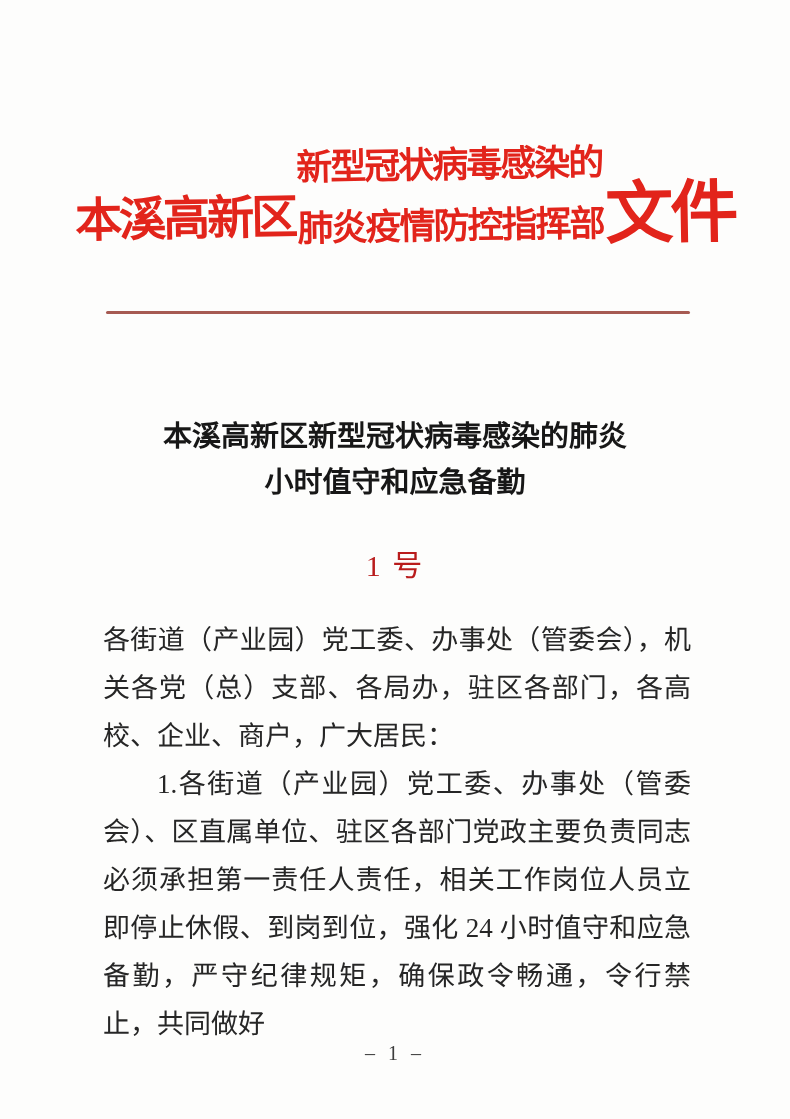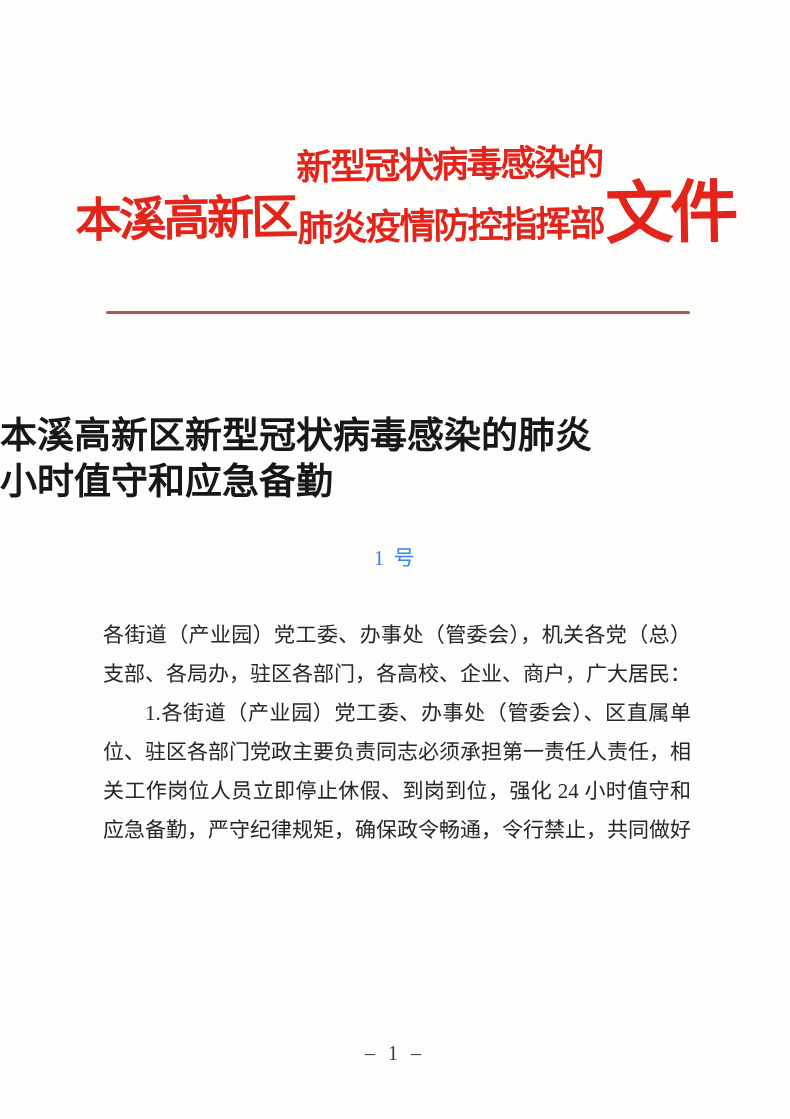--- a/index.html
+++ b/index.html
@@ -36,35 +36,36 @@
   }
   
   .divider{
     position:absolute;top:311px;left:106px;width:584px;height:3px;
     background:var(--divider-red,#a65a52);
     border-radius:2px;
   }
   
   .title{
     position:absolute;top:413px;left:0;right:0;margin:0;
-    font-size:37px;font-weight:700;line-height:46px;
+    text-align:center;
+    font-size:29px;font-weight:700;line-height:46px;
     color:var(--title-color,#171717);
     letter-spacing:0px;
   }
   .title span{display:block;}
   
   .doc-number{
     position:absolute;top:541px;left:0;right:0;
     text-align:center;
-    font-size:21px;color:#3b82f6;letter-spacing:2px;
+    font-size:30px;color:#b91c1c;letter-spacing:2px;
   }
   
   .body{
     position:absolute;top:616px;left:103px;width:588px;
-    font-size:21px;line-height:39px;
+    font-size:27px;line-height:48px;
     color:var(--body-color,#262626);
     text-align:justify;text-justify:inter-ideograph;
   }
   .body p{margin:0;text-indent:2em;}
   .body p.no-indent{text-indent:0;}
   
   .page-footer{
     position:absolute;top:1042px;left:0;right:0;
     text-align:center;
     font-size:20px;color:var(--footer-color,#3c3c3c);

